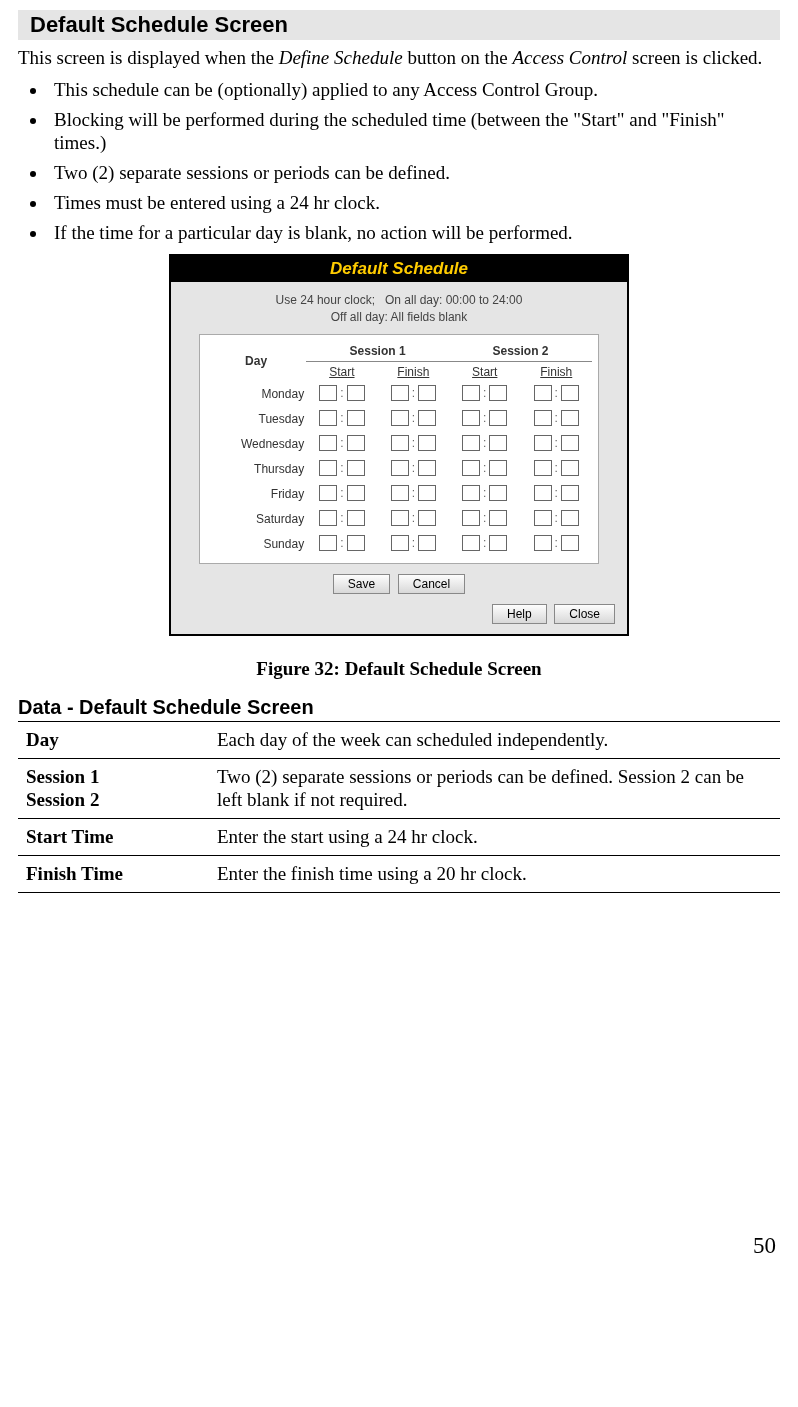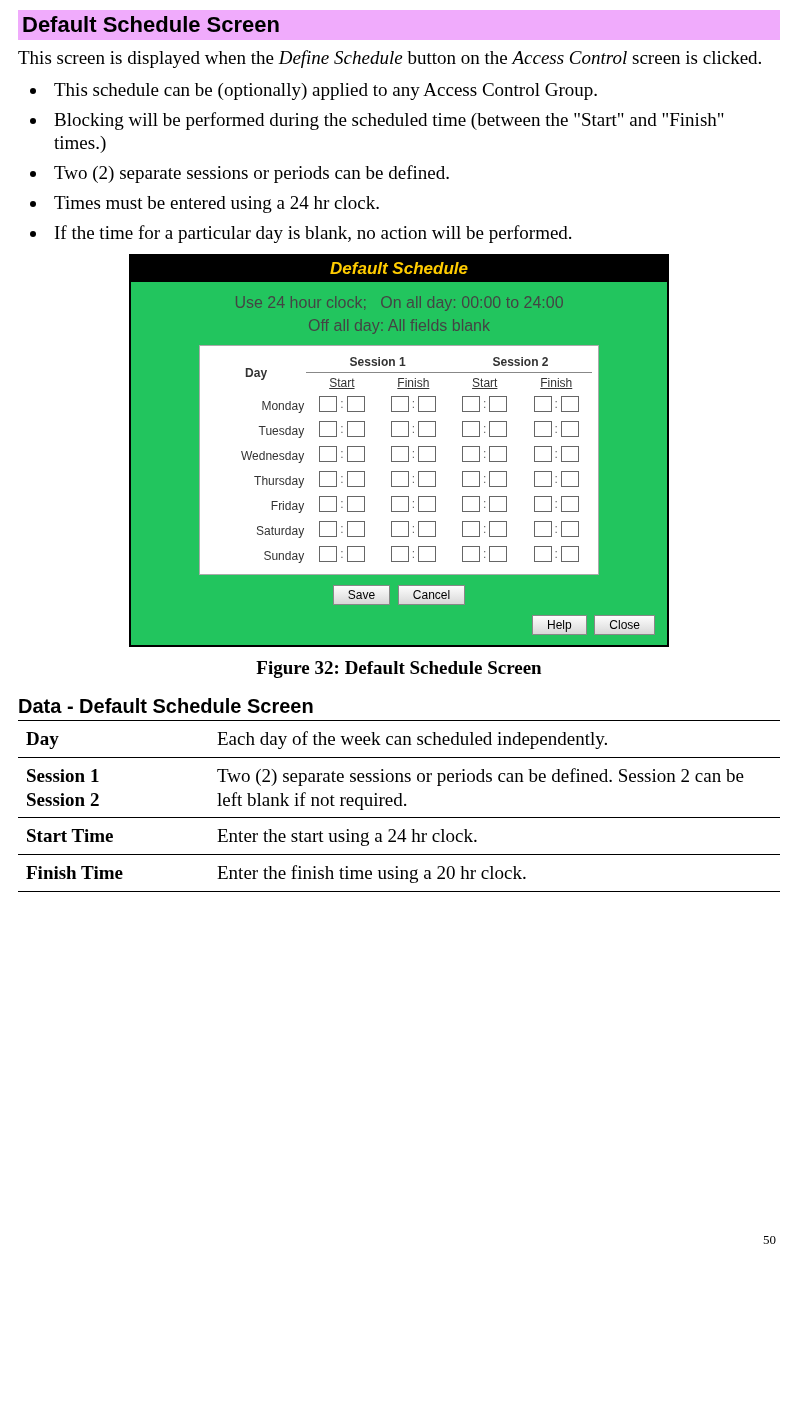--- a/index.html
+++ b/index.html
@@ -6,25 +6,25 @@
     font-family: "Times New Roman", Times, serif;
     font-size: 19px;
     color: #000;
     margin: 0;
     padding: 10px 18px 20px 18px;
     width: 798px;
     box-sizing: border-box;
     background: #fff;
   }
   .section-title {
-    background: #f0abfc;
+    background: #e5e5e5;
     font-family: Arial, Helvetica, sans-serif;
     font-weight: bold;
     font-size: 22px;
-    padding: 2px 4px;
+    padding: 2px 12px;
     margin-bottom: 6px;
   }
   .intro-p {
     margin: 6px 0 8px 0;
     line-height: 1.25;
   }
   .italic { font-style: italic; }
   ul.bullets {
     list-style: disc;
     margin: 0 0 10px 0;
@@ -35,42 +35,42 @@
     padding-left: 6px;
     line-height: 1.25;
   }
   .figure-wrap {
     text-align: center;
     margin: 10px 0 6px 0;
   }
   .figure {
     display: inline-block;
     border: 2px solid #000;
-    width: 540px;
-    background: #22c55e;
+    width: 460px;
+    background: #e5e5e5;
     font-family: Arial, Helvetica, sans-serif;
     font-size: 13px;
     text-align: left;
     box-sizing: border-box;
   }
   .fig-title {
     background: #000;
     color: #ffcc00;
     font-family: Arial, Helvetica, sans-serif;
     font-weight: bold;
     font-size: 17px;
     text-align: center;
     padding: 3px 0;
     font-style: italic;
   }
   .fig-instr {
     text-align: center;
     padding: 10px 0 8px 0;
     color: #444;
-    font-size: 16px;
+    font-size: 12px;
     line-height: 1.4;
   }
   .fig-instr-line { white-space: pre; }
   .sched-table-wrap {
     margin: 0 auto;
     width: 400px;
     border: 1px solid #aaa;
     background: #fff;
     padding: 6px;
     box-sizing: border-box;
@@ -117,21 +117,21 @@
     border: 1px solid #888;
     background: linear-gradient(#fdfdfd,#d8d8d8);
     padding: 2px 14px;
     font-size: 12px;
     font-family: Arial, Helvetica, sans-serif;
     margin: 0 2px;
   }
   .figure-caption {
     text-align: center;
     font-weight: bold;
-    margin: 10px 0 16px 0;
+    margin: 22px 0 16px 0;
     font-size: 19px;
   }
   .subsection-title {
     font-family: Arial, Helvetica, sans-serif;
     font-weight: bold;
     font-size: 20px;
     margin: 10px 0 2px 0;
   }
   table.data-table {
     border-collapse: collapse;
@@ -145,21 +145,21 @@
     vertical-align: top;
     line-height: 1.25;
   }
   table.data-table td.k {
     width: 175px;
     font-weight: bold;
   }
   .page-num {
     position: relative;
     text-align: right;
-    font-size: 13px;
+    font-size: 23px;
     margin-top: 340px;
     padding-right: 4px;
   }
 </style>
 </head>
 <body>
 
 <div class="section-title">Default Schedule Screen</div>
 
 <p class="intro-p">

